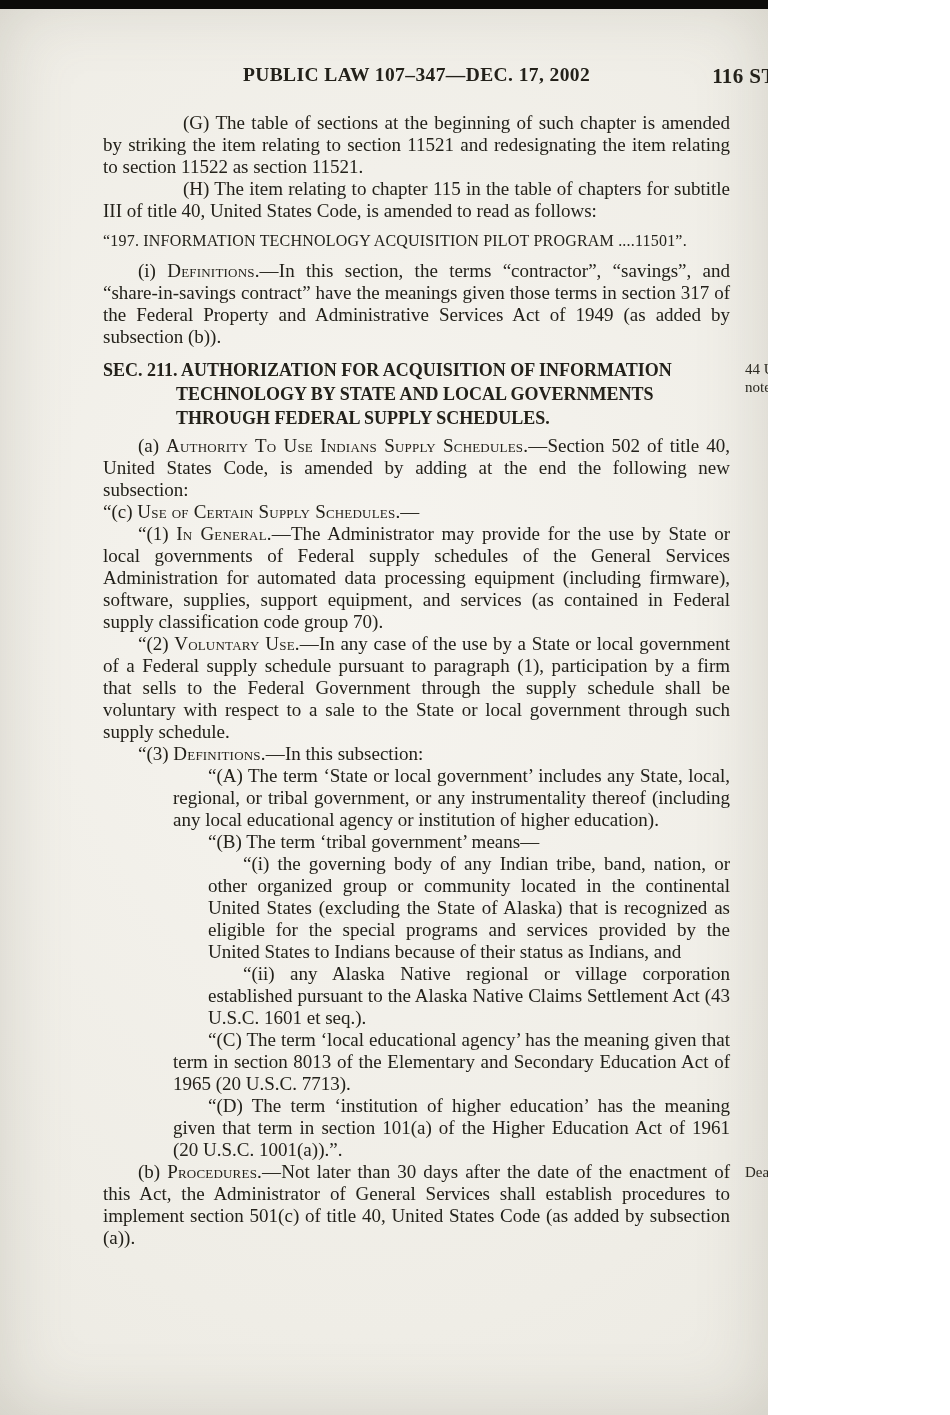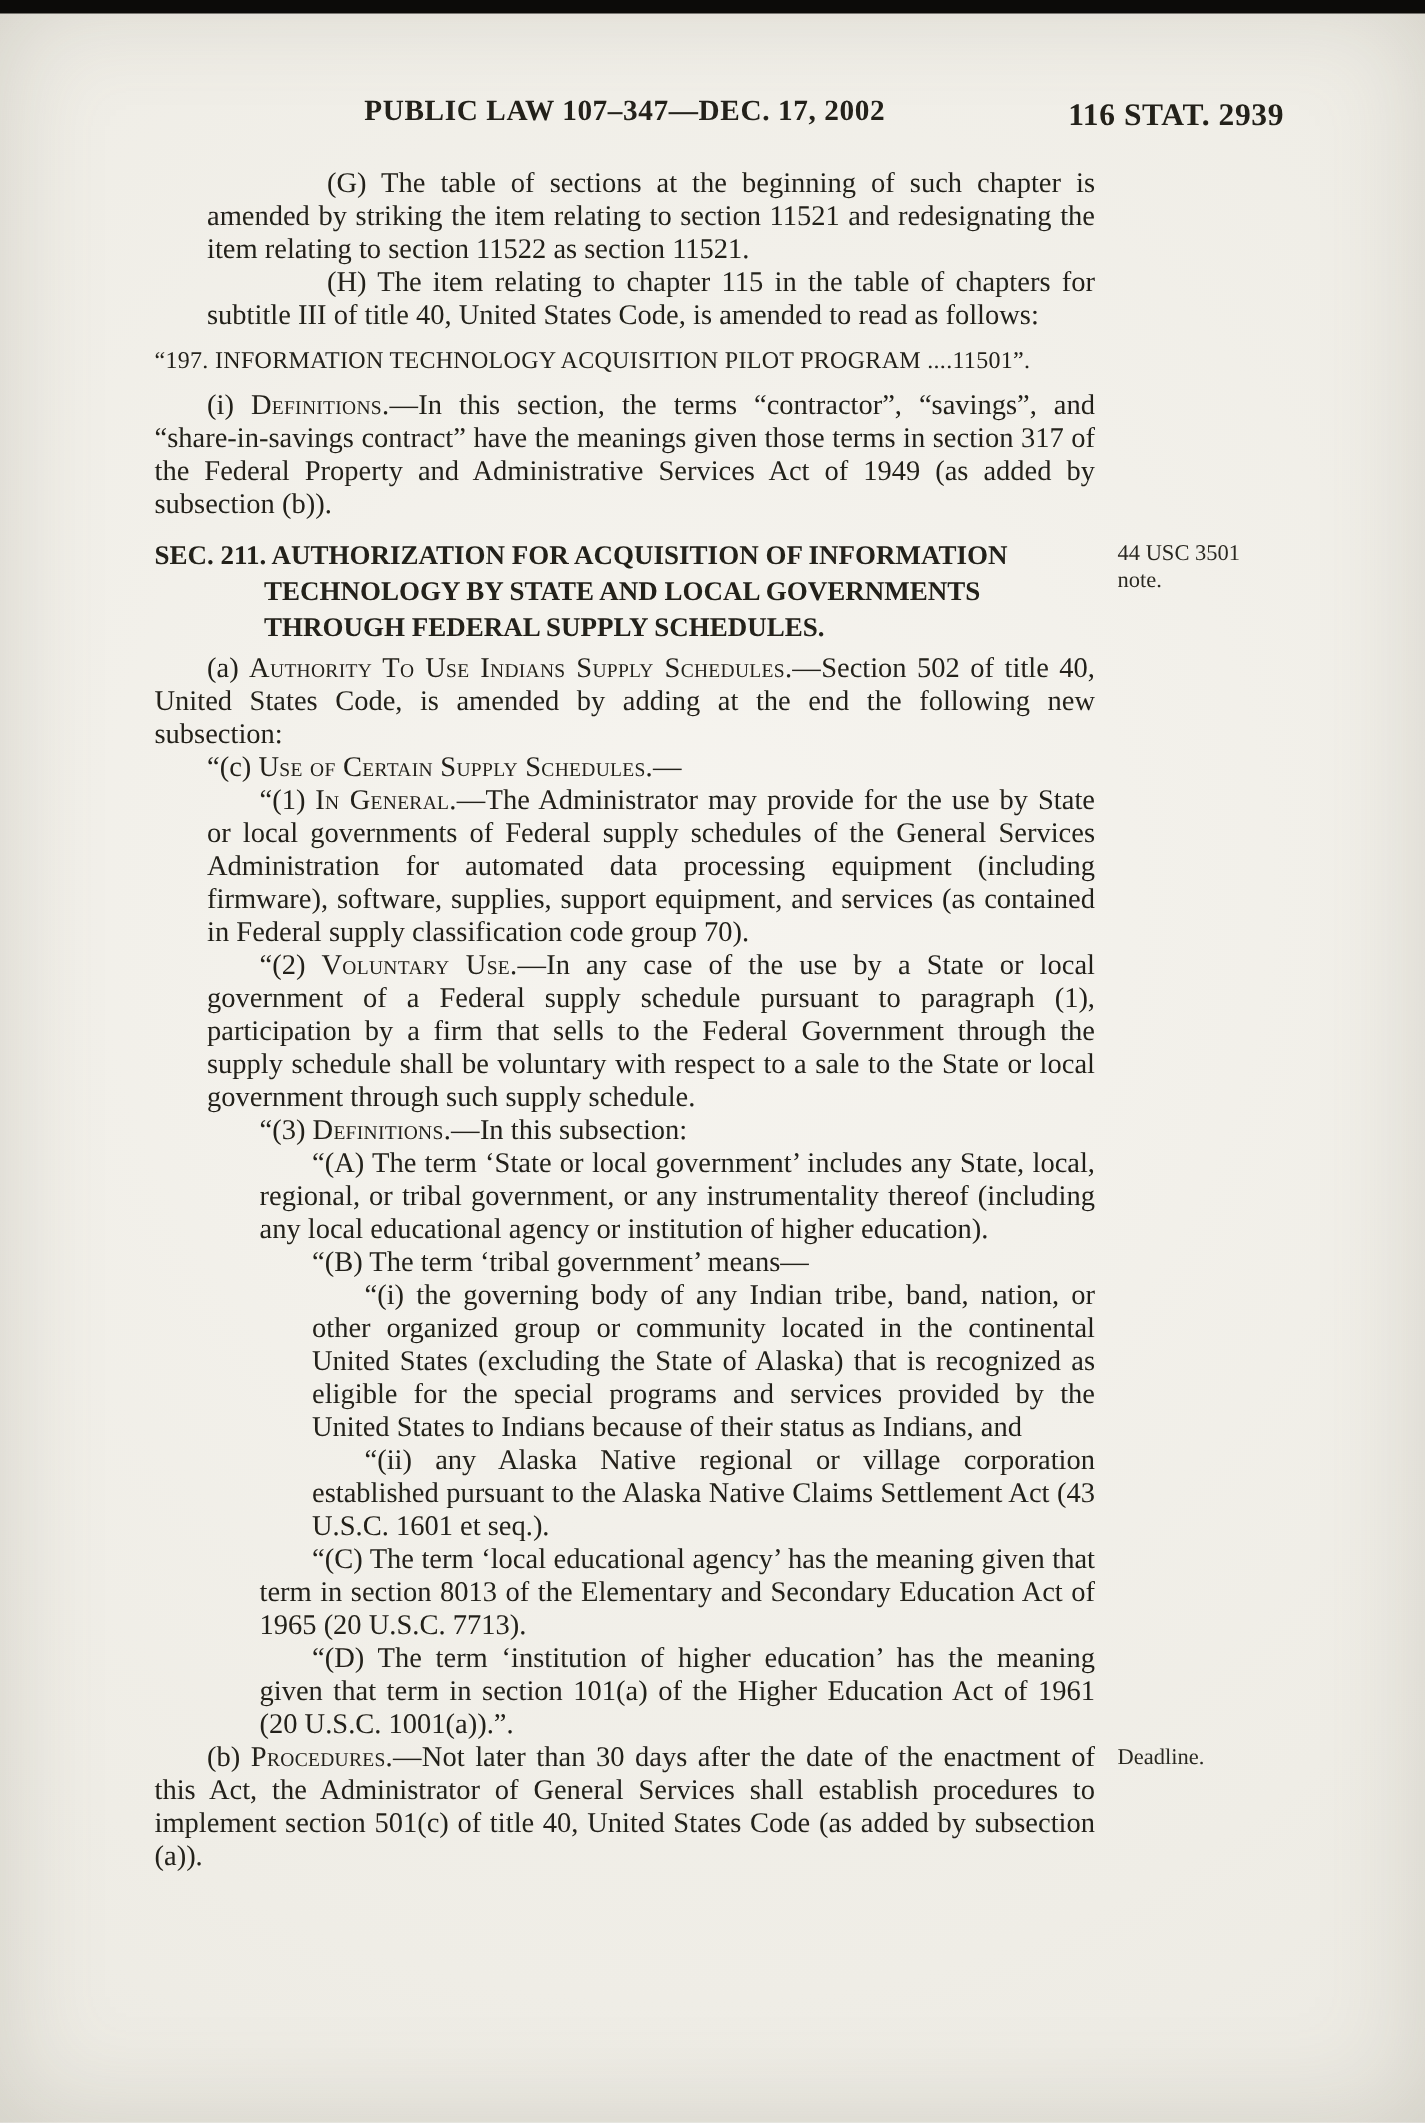--- a/index.html
+++ b/index.html
@@ -2,21 +2,21 @@
 <html><head>
 <meta charset="utf-8">
 <style>
   html, body { margin: 0; padding: 0; }
   body {
     font-family: "Liberation Serif", "DejaVu Serif", serif;
     background: #ffffff;
   }
   .page {
     position: relative;
-    width: 950px;
+    width: 768px;
     height: 1415px;
     overflow: hidden;
     color: #23211a;
     background: radial-gradient(ellipse 130% 95% at 48% 42%, #f6f4ef 0%, #efede6 55%, #e8e6de 100%);
     box-shadow: inset 0 0 70px rgba(110, 104, 88, 0.22);
   }
   .scan-top {
     position: absolute;
     top: 0; left: 0;
     width: 100%; height: 9px;
@@ -53,21 +53,21 @@
     top: 112px;
     width: 627px;
   }
   .para {
     margin: 0;
     position: relative;
     font-size: 19px;
     line-height: 22px;
     text-align: justify;
   }
-  .ind1 { margin-left: 35px; }
+  .ind1 { }
   .ind2 { margin-left: 70px; }
   .ind3 { margin-left: 105px; }
   .fi35 { text-indent: 35px; }
   .fi80 { text-indent: 80px; }
   .sc { font-variant: small-caps; letter-spacing: 0.2px; }
   .table-line {
     margin: 9px 0 9px 0;
     font-size: 16px;
     line-height: 20px;
     letter-spacing: 0.2px;

